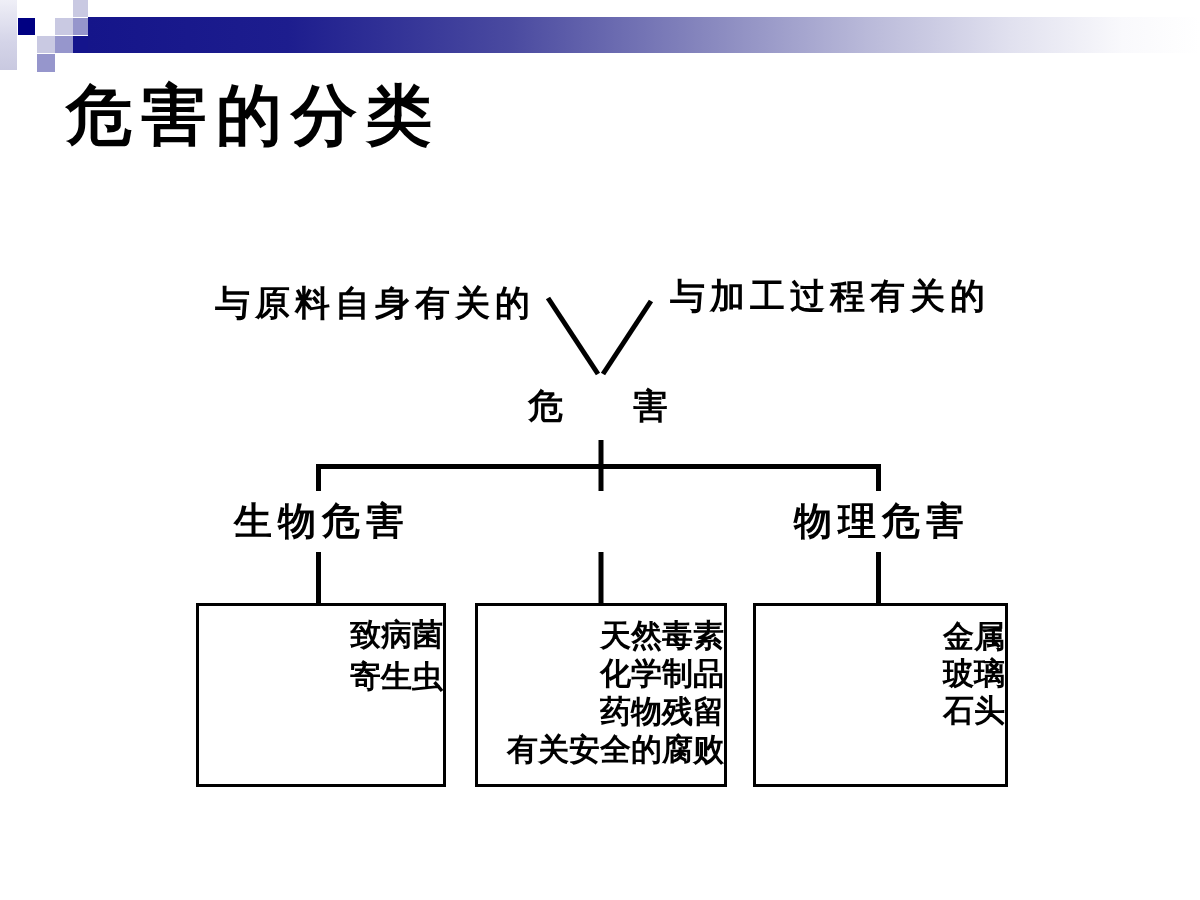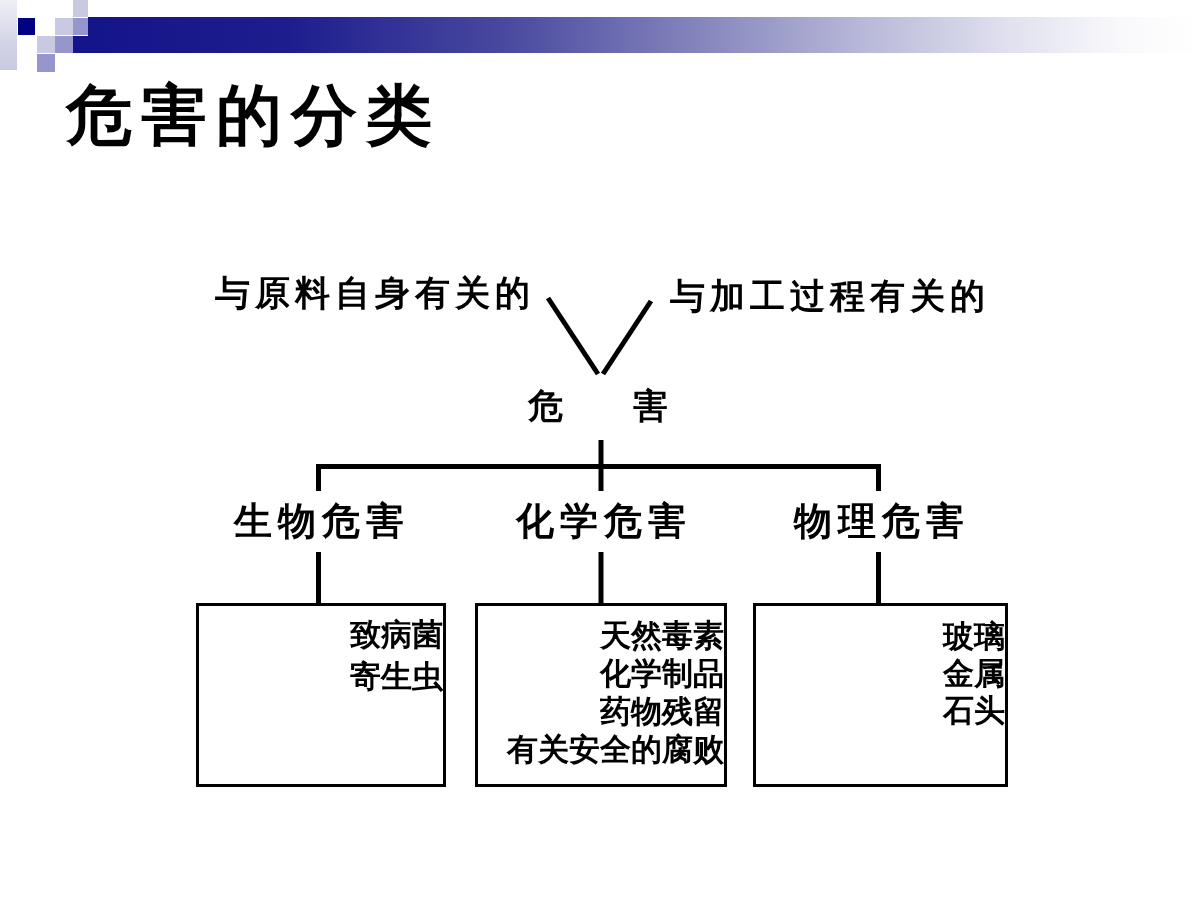--- a/index.html
+++ b/index.html
@@ -39,21 +39,21 @@
   }
 
   
   svg.lines { left:0; top:0; width:1200px; height:900px; }
   svg.lines path { stroke:#000000; stroke-width:5; fill:none; }
 
   
   .src-label {
     font-size:35px; font-weight:bold; letter-spacing:5px; white-space:nowrap;
   }
-  .src-left  { left:215px; top:270px;text-align:center; }
+  .src-left  { left:215px; top:280px;text-align:center; }
   .src-right { left:670px; top:273px; }
 
   .root-label {
     left:528px; top:383px;
     font-family:"Liberation Serif", serif;
     font-size:35px; font-weight:bold; white-space:nowrap;
   }
 
   .cat-label {
     top:496px; transform:translateX(-50%);
@@ -106,34 +106,33 @@
     <path d="M601,552 L601,605"></path>
     <path d="M878.5,552 L878.5,605"></path>
   </svg>
 
   <div class="abs src-label src-left">与原料自身有关的</div>
   <div class="abs src-label src-right">与加工过程有关的</div>
 
   <div class="abs root-label">危　　害</div>
 
   <div class="abs cat-label cat-1">生物危害</div>
-  <div class="abs cat-label cat-2">化学危害</div>
   <div class="abs cat-label cat-3">物理危害</div>
 
   <div class="abs hazard-box box-1">
     <div class="box-line">致病菌</div>
     <div class="box-line">寄生虫</div>
   </div>
 
   <div class="abs hazard-box box-2">
     <div class="box-line">天然毒素</div>
     <div class="box-line">化学制品</div>
     <div class="box-line">药物残留</div>
     <div class="box-line">有关安全的腐败</div>
   </div>
 
   <div class="abs hazard-box box-3">
+    <div class="box-line">金属</div>
     <div class="box-line">玻璃</div>
-    <div class="box-line">金属</div>
     <div class="box-line">石头</div>
   </div>
 
 </div>
 
 </body></html>

